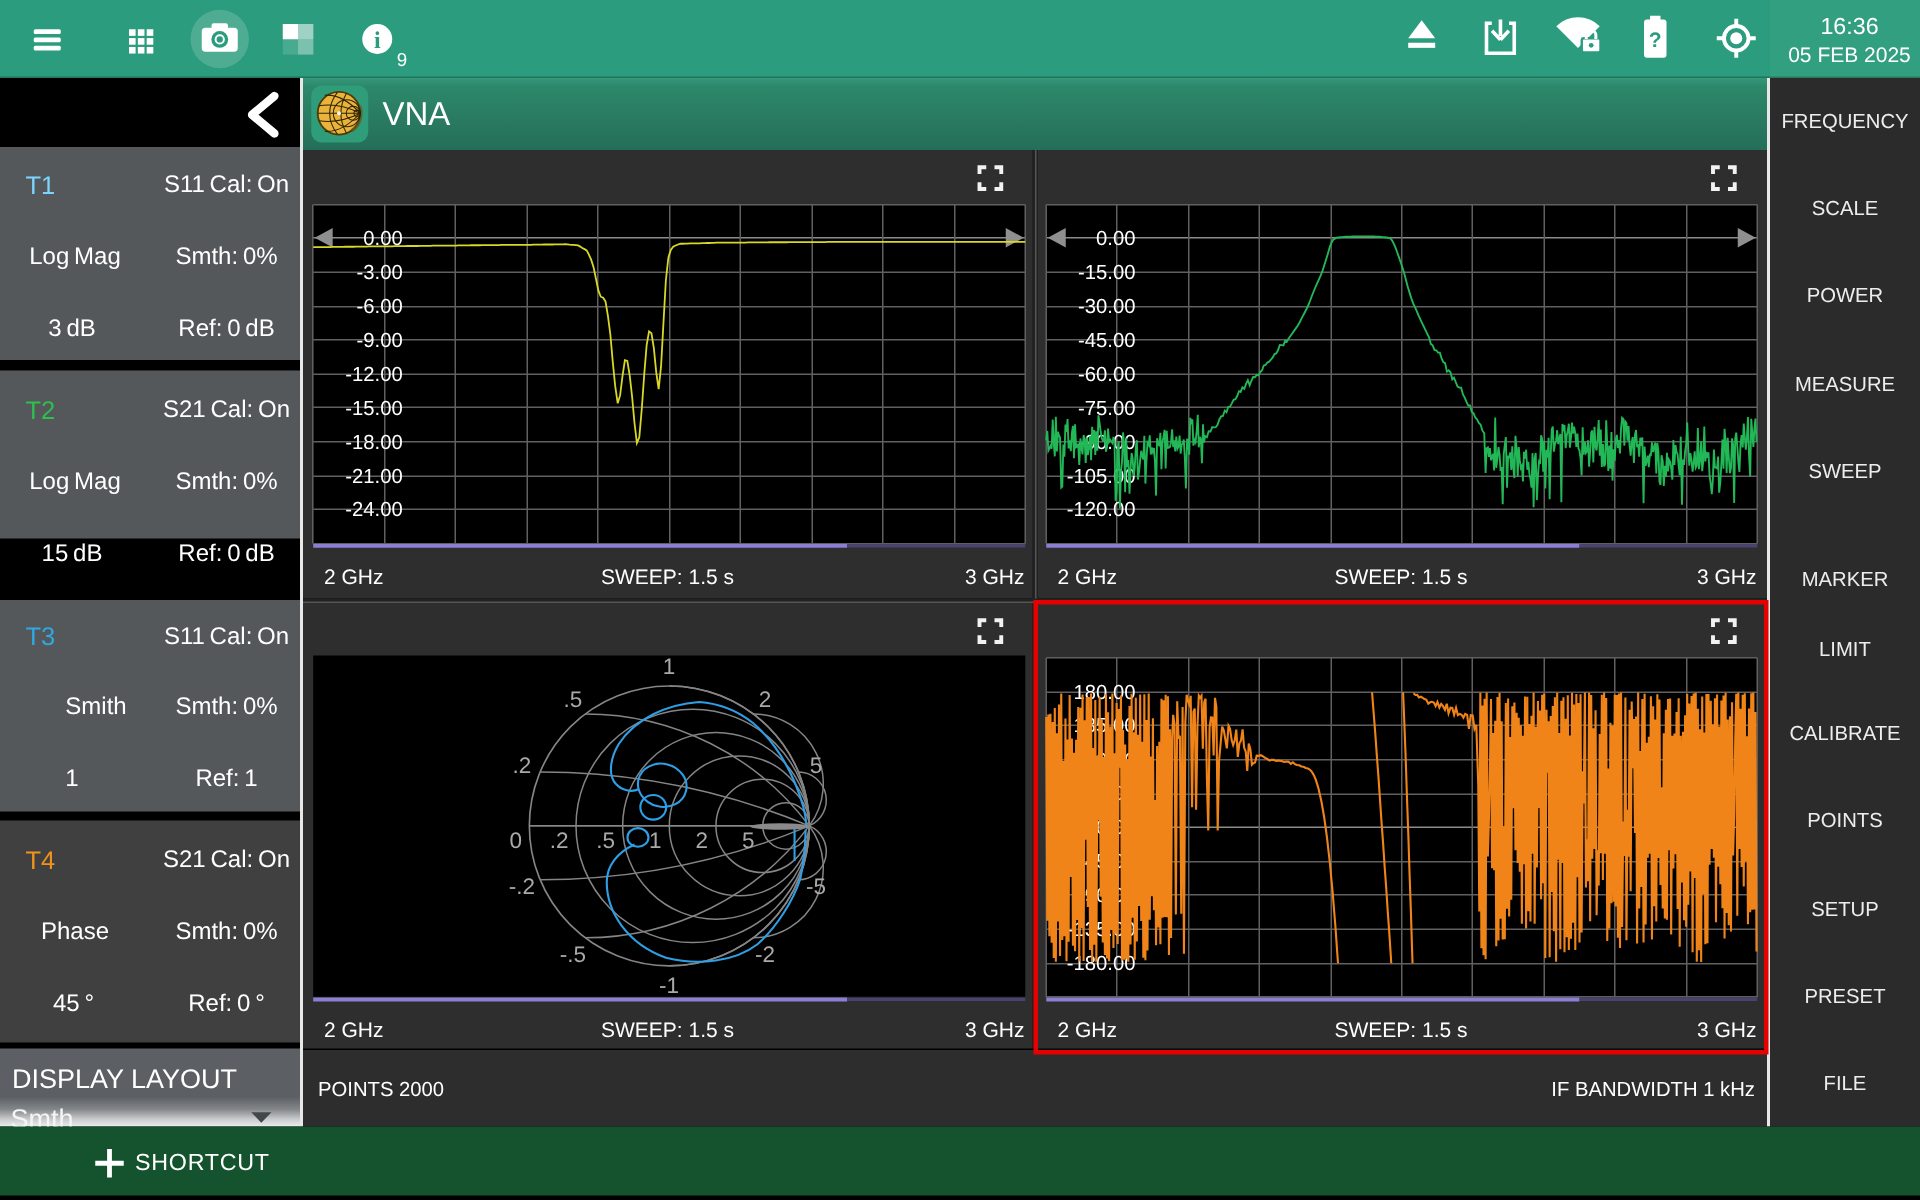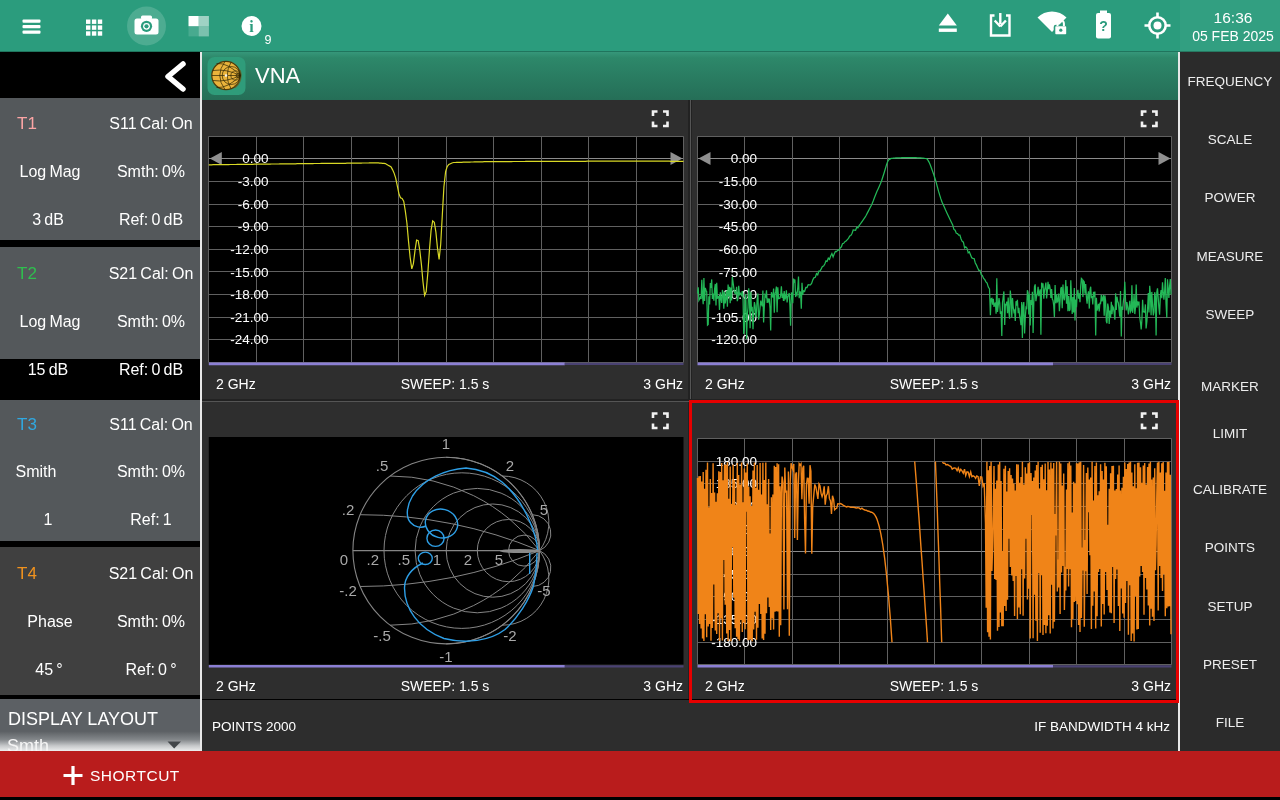--- a/index.html
+++ b/index.html
@@ -1,18 +1,18 @@
 <!DOCTYPE html>
 <html><head><meta charset="utf-8">
 <style>
 *{margin:0;padding:0;box-sizing:border-box}
 body{width:1280px;height:800px;overflow:hidden;background:#000;font-family:"Liberation Sans",sans-serif;position:relative}
 .abs{position:absolute}
 #topbar{left:0;top:0;width:1280px;height:52px;background:#2b9c7d;border-bottom:1px solid rgba(0,0,0,0.25)}
-#botbar{left:0;top:751px;width:1280px;height:46px;background:#b91c1c;z-index:30}
+#botbar{left:0;top:751px;width:1280px;height:46px;background:#14532d;z-index:30}
 #sidebar{left:0;top:52px;width:200px;height:699px;background:#000;z-index:5}
 .card{position:absolute;left:0;width:200px;background:#54585b;color:#fff;font-size:16px;z-index:10}
 .crow{position:absolute;width:100%;height:0}
 .cl{position:absolute;transform:translateY(-50%);white-space:nowrap}
 .cr{position:absolute;left:151px;transform:translate(-50%,-50%);white-space:nowrap}
 #vsepL{left:200px;top:52px;width:2px;height:699px;background:#e8e8e8;z-index:6}
 #vsepR{left:1178px;top:52px;width:2px;height:699px;background:#e8e8e8;z-index:6}
 #titlebar{left:202px;top:52px;width:976px;height:48px;background:linear-gradient(#36977a 0%,#2d886a 12%,#256e57 100%)}
 #menu{left:1180px;top:52px;width:100px;height:699px;background:#2b2b2b;color:#ededed;font-size:13.5px}
 .mi{position:absolute;width:100%;text-align:center;transform:translateY(-50%)}
@@ -322,26 +322,26 @@
 <div class="ft" style="left:445px;top:686px;transform:translate(-50%,-50%)">SWEEP: 1.5 s</div>
 <div class="ft" style="left:683px;top:686px;transform:translate(-100%,-50%)">3 GHz</div>
 <div class="ft" style="left:705px;top:686px">2 GHz</div>
 <div class="ft" style="left:934px;top:686px;transform:translate(-50%,-50%)">SWEEP: 1.5 s</div>
 <div class="ft" style="left:1171px;top:686px;transform:translate(-100%,-50%)">3 GHz</div>
 
 <div class="abs" id="redsel"></div>
 
 <div class="abs" id="infobar">
 <span style="position:absolute;left:10px;top:50%;transform:translateY(-50%)">POINTS 2000</span>
-<span style="position:absolute;right:8px;top:50%;transform:translateY(-50%)">IF BANDWIDTH 4 kHz</span>
+<span style="position:absolute;right:8px;top:50%;transform:translateY(-50%)">IF BANDWIDTH 1 kHz</span>
 </div>
 
 <div class="card" style="top:98px;height:142px">
 <div class="crow" style="top:26px">
-      <span class="cl" style="left:17px;color:#fca5a5;font-size:17px">T1</span>
+      <span class="cl" style="left:17px;color:#7dd3fc;font-size:17px">T1</span>
       <span class="cr">S11 Cal: On</span>
     </div>
 <div class="crow" style="top:74px">
       <span class="cl" style="left:50px;transform:translate(-50%,-50%)">Log Mag</span>
       <span class="cr">Smth: 0%</span>
     </div>
 <div class="crow" style="top:122px">
       <span class="cl" style="left:48px;transform:translate(-50%,-50%)">3 dB</span>
       <span class="cr">Ref: 0 dB</span>
     </div>
@@ -359,21 +359,21 @@
       <span class="cl" style="left:48px;transform:translate(-50%,-50%)">15 dB</span>
       <span class="cr">Ref: 0 dB</span>
     </div>
 </div>
 <div class="card" style="top:400px;height:141px">
 <div class="crow" style="top:25px">
       <span class="cl" style="left:17px;color:#30a8e0;font-size:17px">T3</span>
       <span class="cr">S11 Cal: On</span>
     </div>
 <div class="crow" style="top:72px">
-      <span class="cl" style="left:36px;transform:translate(-50%,-50%)">Smith</span>
+      <span class="cl" style="left:64px;transform:translate(-50%,-50%)">Smith</span>
       <span class="cr">Smth: 0%</span>
     </div>
 <div class="crow" style="top:120px">
       <span class="cl" style="left:48px;transform:translate(-50%,-50%)">1</span>
       <span class="cr">Ref: 1</span>
     </div>
 </div>
 <div class="card" style="top:547px;height:148px;background:#404040">
 <div class="crow" style="top:27px">
       <span class="cl" style="left:17px;color:#f0921e;font-size:17px">T4</span>

